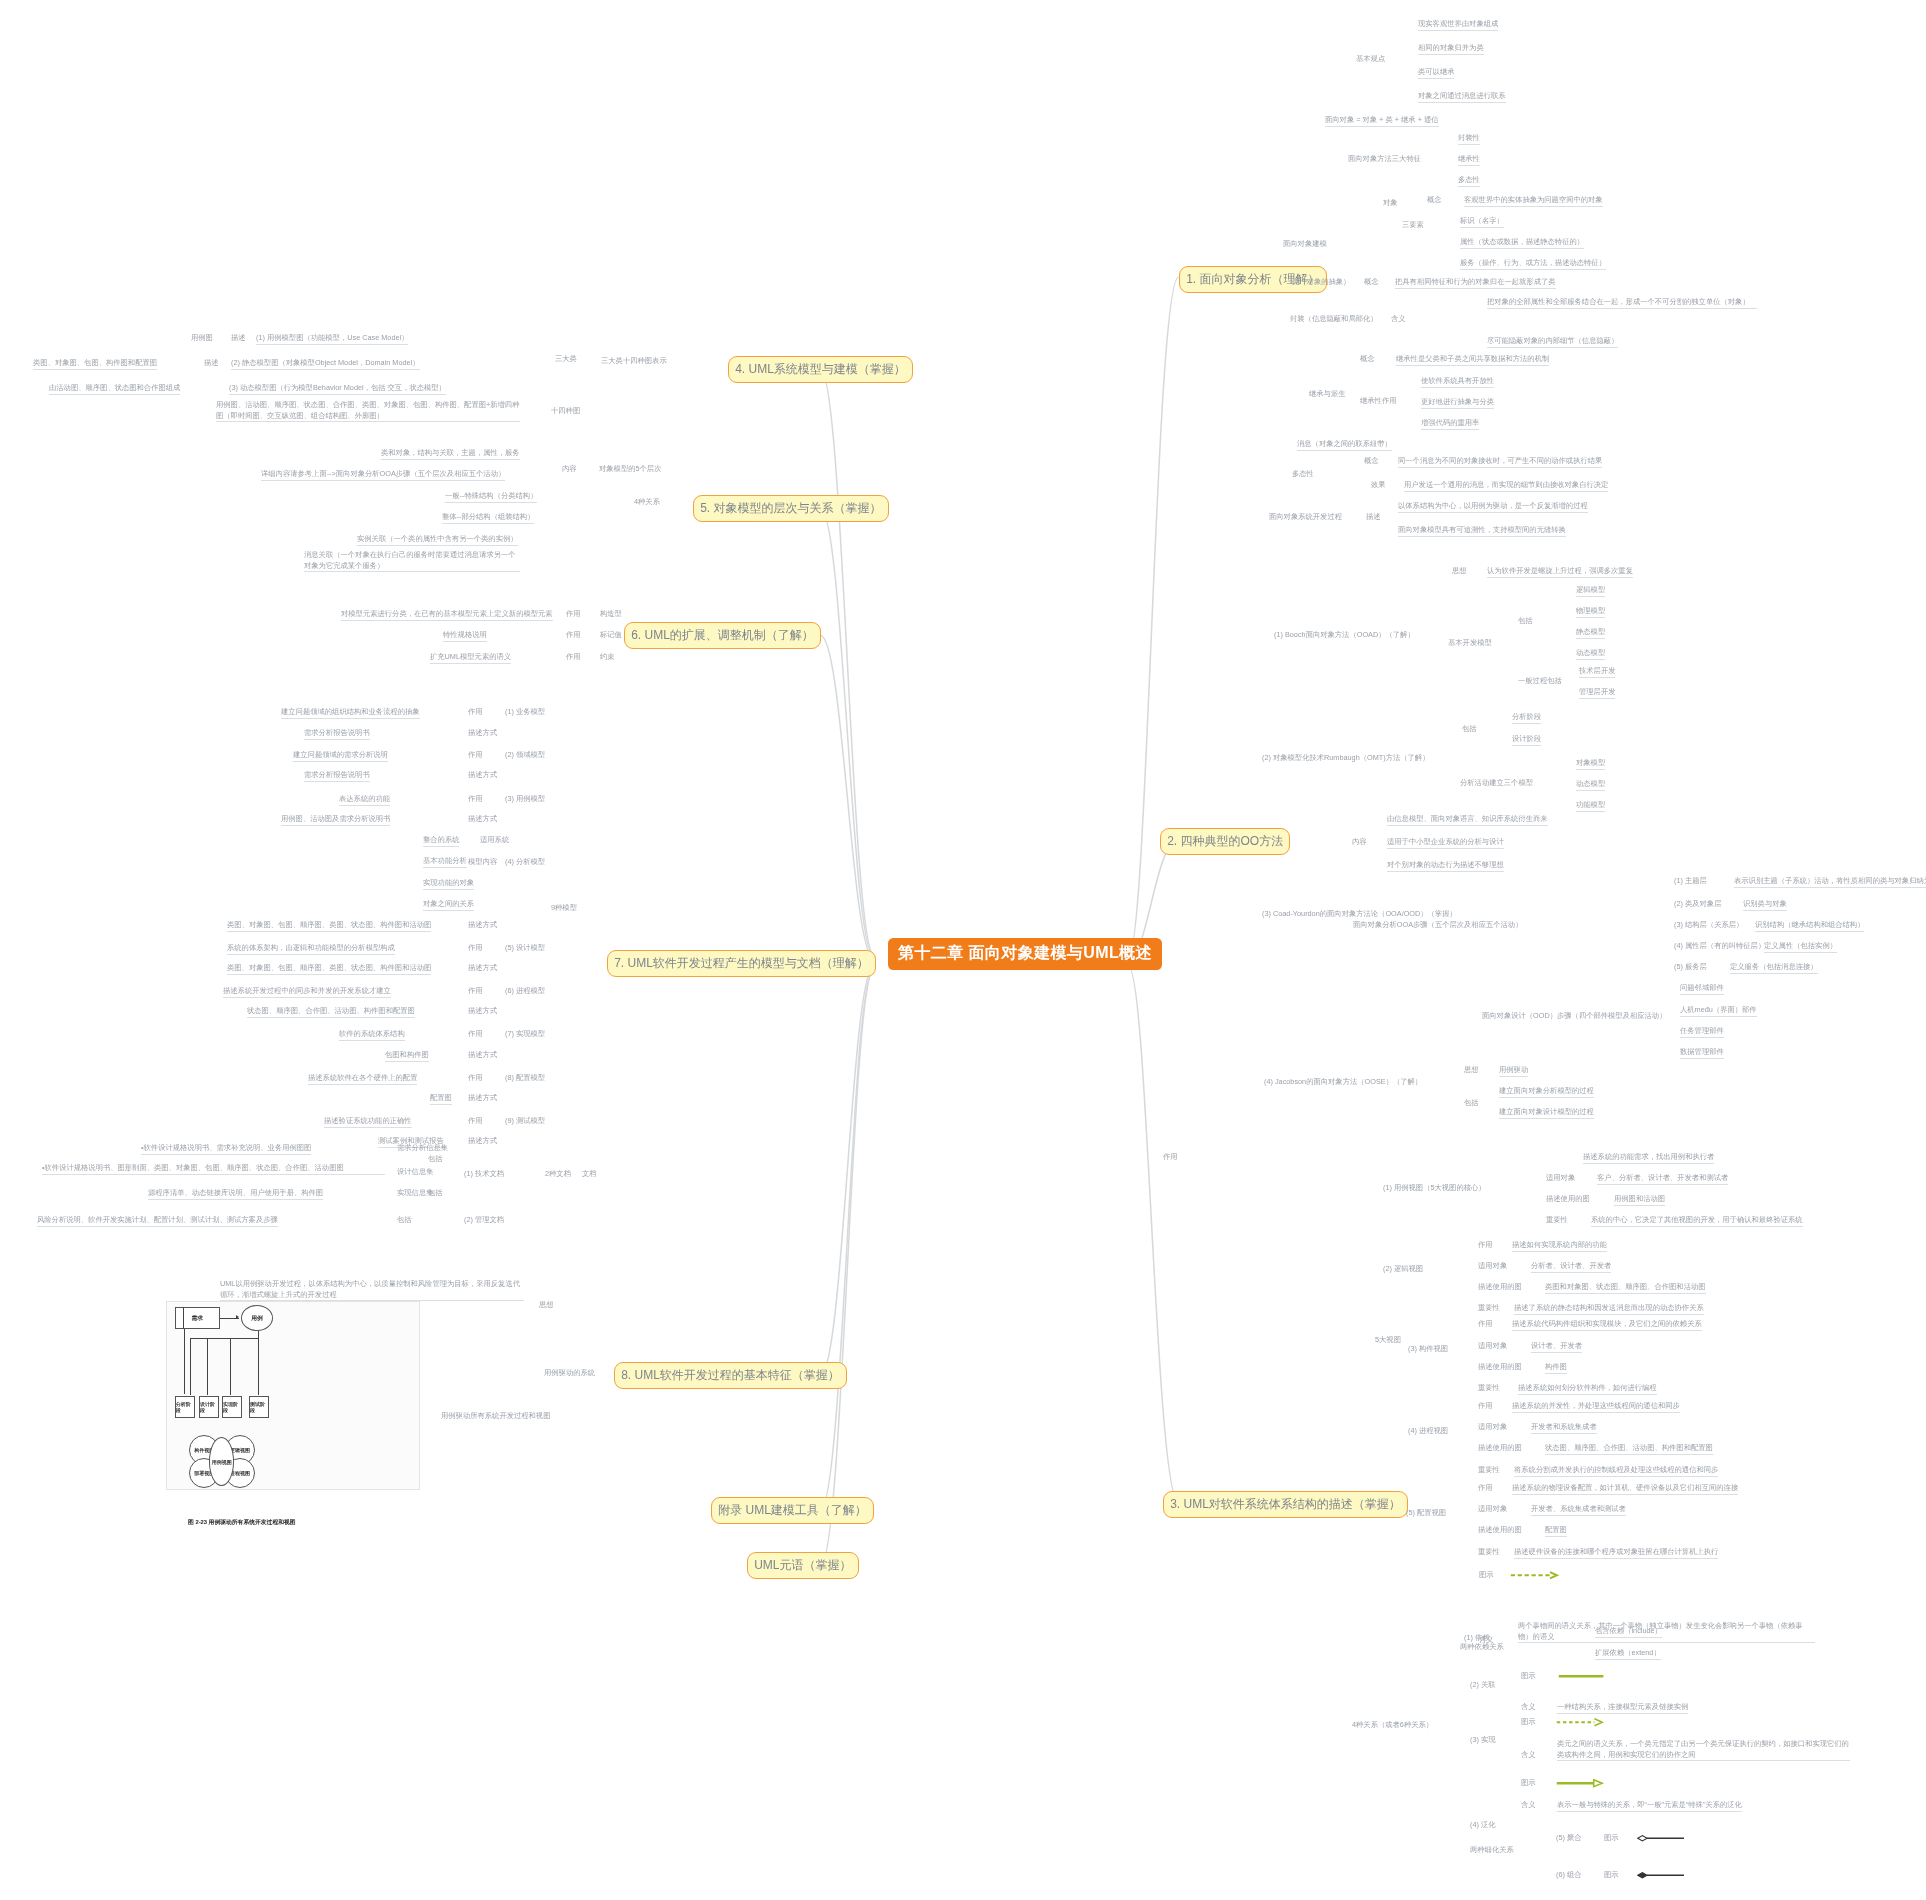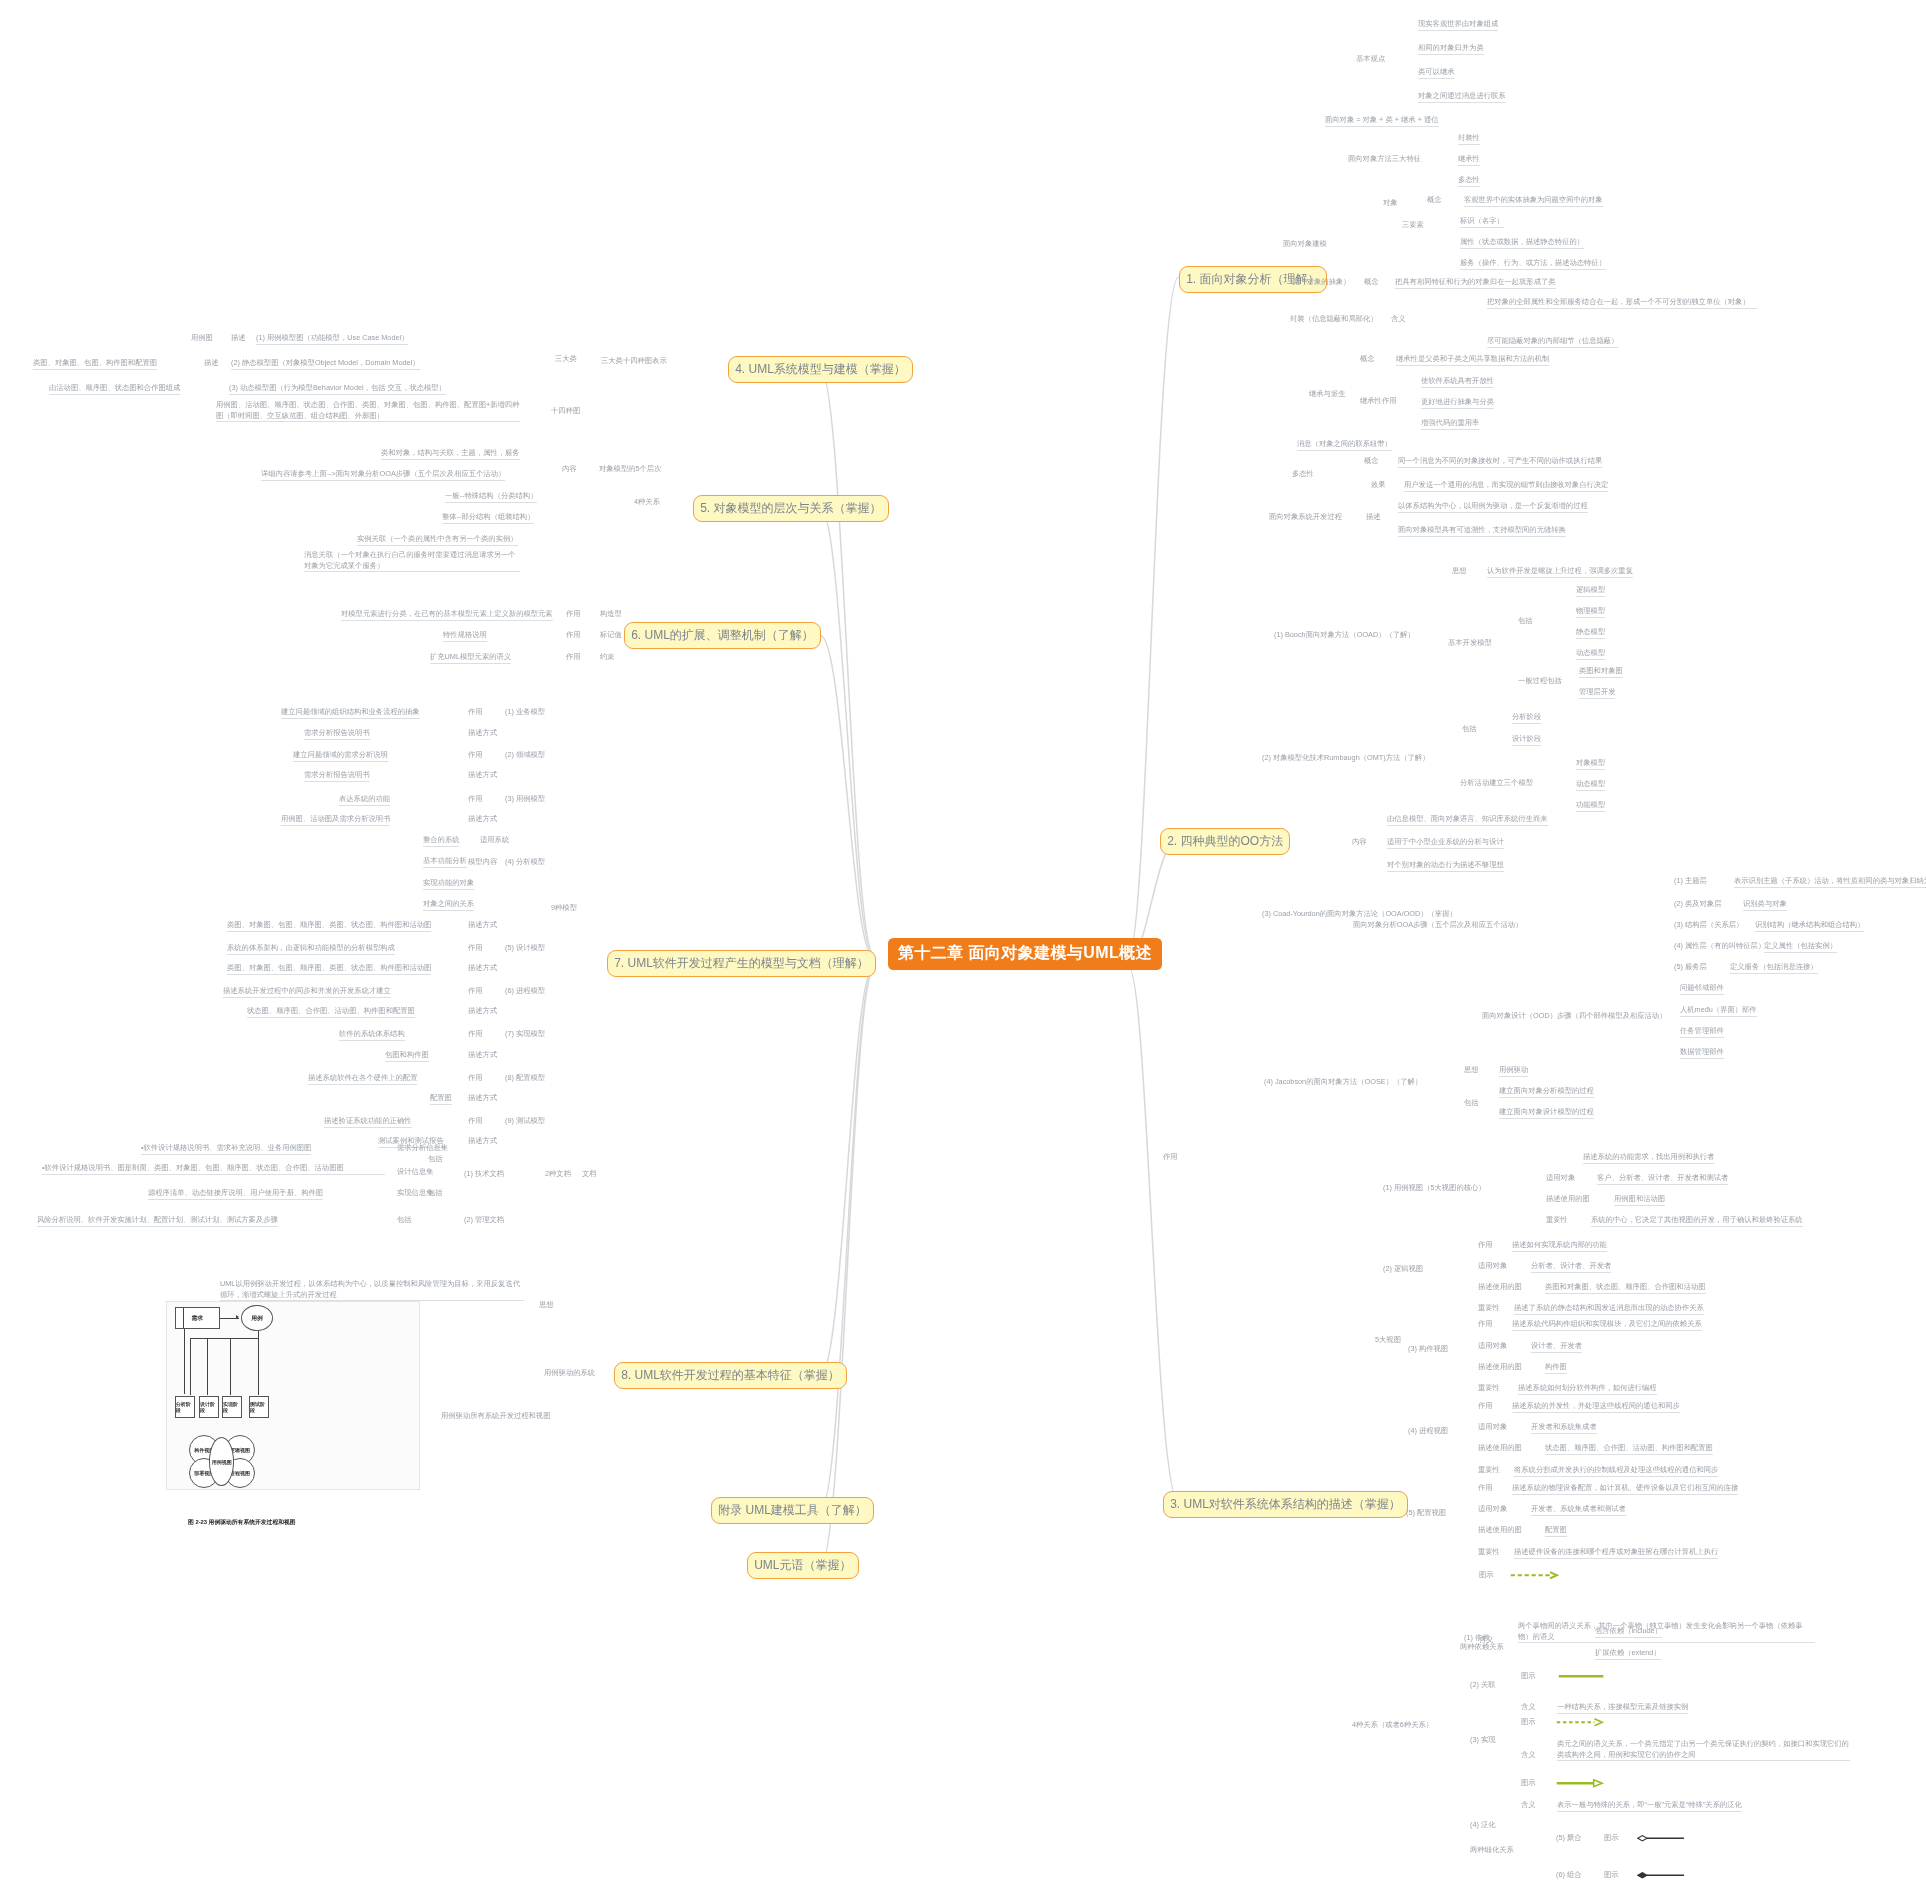--- a/index.html
+++ b/index.html
@@ -154,21 +154,21 @@
   <div class="node" style="left:1274px; top:630px;">(1) Booch面向对象方法（OOAD）（了解）</div>
   <div class="node" style="left:1452px; top:566px;">思想</div>
   <div class="node underline" style="left:1487px; top:566px;">认为软件开发是螺旋上升过程，强调多次重复</div>
   <div class="node" style="left:1448px; top:638px;">基本开发模型</div>
   <div class="node" style="left:1518px; top:616px;">包括</div>
   <div class="node underline" style="left:1576px; top:585px;">逻辑模型</div>
   <div class="node underline" style="left:1576px; top:606px;">物理模型</div>
   <div class="node underline" style="left:1576px; top:627px;">静态模型</div>
   <div class="node underline" style="left:1576px; top:648px;">动态模型</div>
   <div class="node" style="left:1518px; top:676px;">一般过程包括</div>
-  <div class="node underline" style="left:1579px; top:666px;">类图和对象图</div>
+  <div class="node underline" style="left:1579px; top:666px;">技术层开发</div>
   <div class="node underline" style="left:1579px; top:687px;">管理层开发</div>
 
   <div class="node" style="left:1262px; top:753px;">(2) 对象模型化技术Rumbaugh（OMT)方法（了解）</div>
   <div class="node" style="left:1462px; top:724px;">包括</div>
   <div class="node underline" style="left:1512px; top:712px;">分析阶段</div>
   <div class="node underline" style="left:1512px; top:734px;">设计阶段</div>
   <div class="node" style="left:1460px; top:778px;">分析活动建立三个模型</div>
   <div class="node underline" style="left:1576px; top:758px;">对象模型</div>
   <div class="node underline" style="left:1576px; top:779px;">动态模型</div>
   <div class="node underline" style="left:1576px; top:800px;">功能模型</div>

